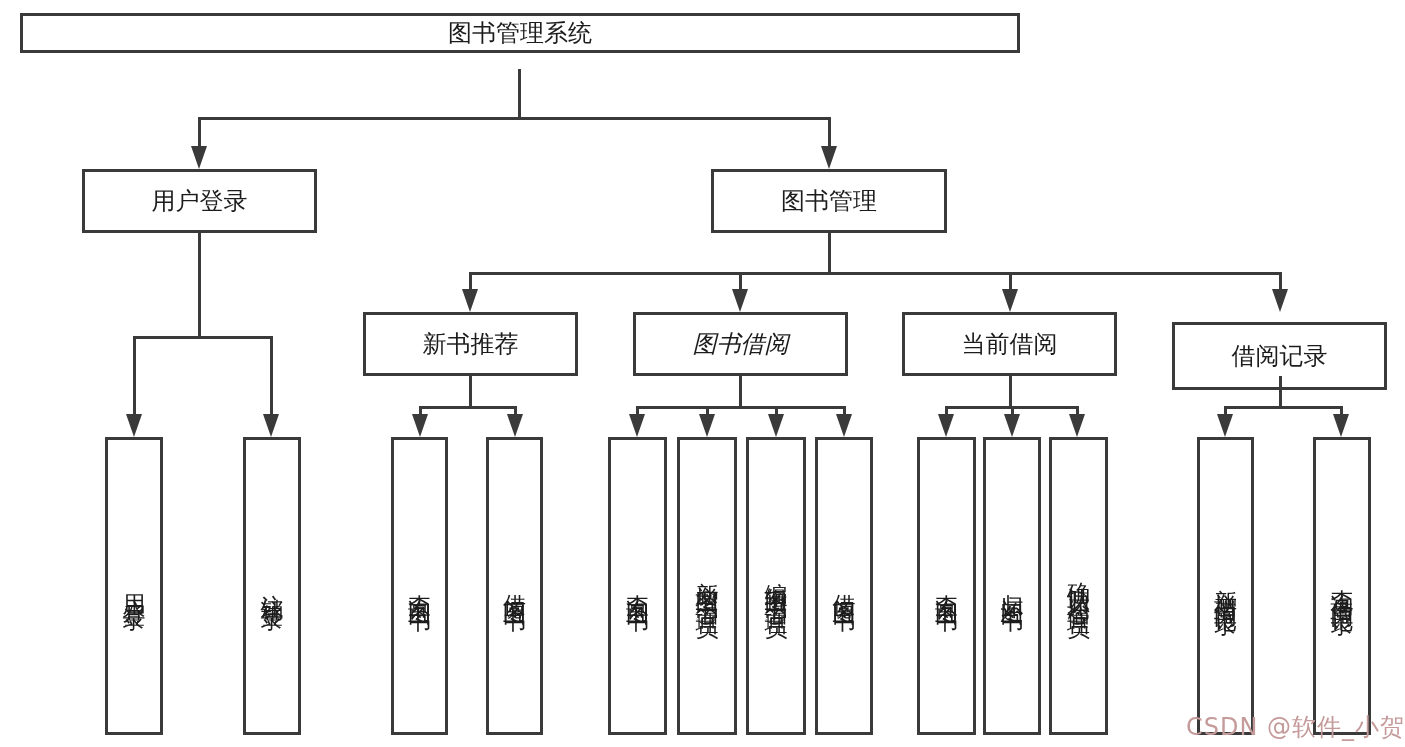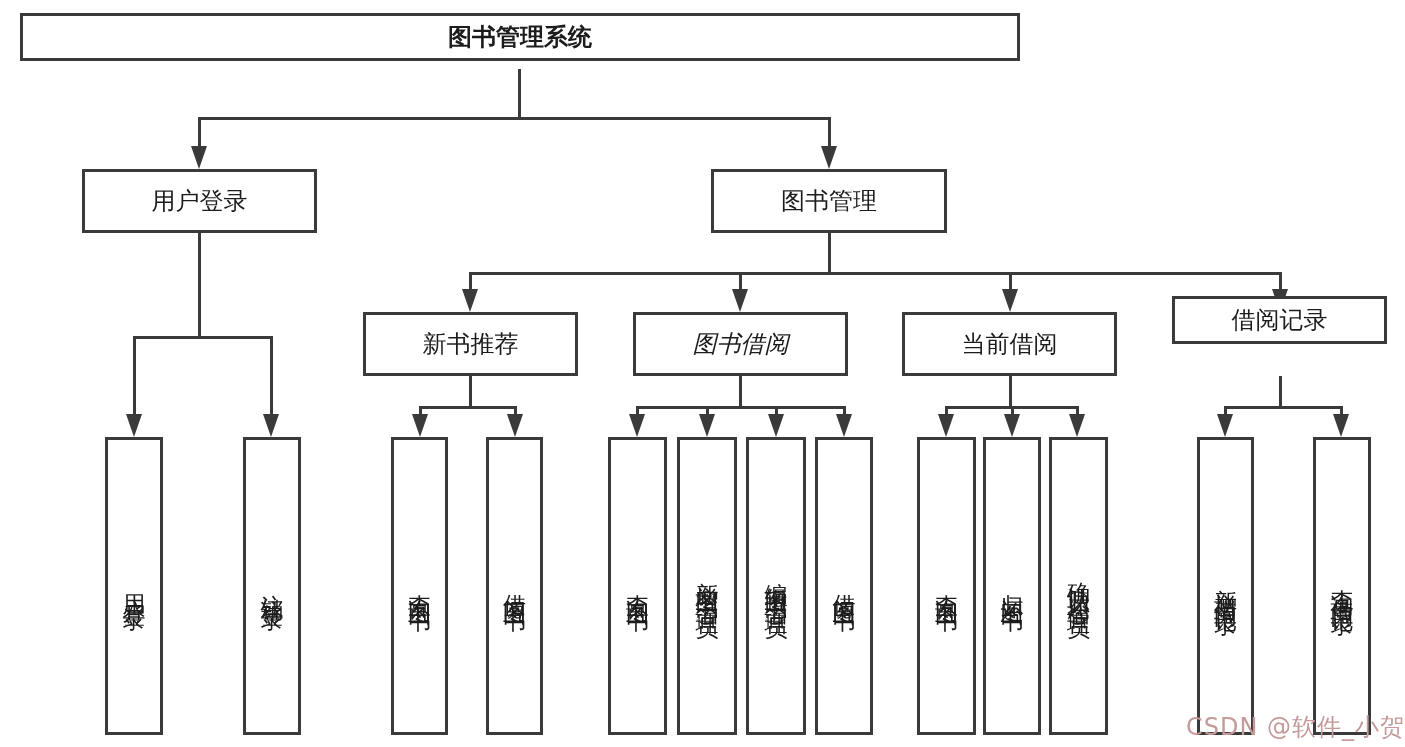--- a/index.html
+++ b/index.html
@@ -47,21 +47,21 @@
     letter-spacing:1px;
     z-index:5;
     white-space:nowrap;
   }
 </style>
 </head>
 <body>
 
 <div id="canvas">
 
-  <div class="box" style="left:20px; top:13px; width:1000px; height:48px;font-weight:bold;">
+  <div class="box" style="left:20px; top:13px; width:1000px; height:40px;">
     <span>图书管理系统</span>
   </div>
 
   <div class="v-line" style="left:518px; top:69px;  height:48px;"></div>
   <div class="h-line" style="left:198px; top:117px; width:632px;"></div>
   <div class="v-line" style="left:198px; top:117px; height:34px;"></div>
   <div class="v-line" style="left:828px; top:117px; height:34px;"></div>
   <div class="arrow" style="left:191px; top:146px;"></div>
   <div class="arrow" style="left:821px; top:146px;"></div>
 
@@ -92,21 +92,21 @@
 
   <div class="box" style="left:363px;  top:312px; width:215px; height:64px;">
     <span>新书推荐</span>
   </div>
   <div class="box" style="left:633px;  top:312px; width:215px; height:64px;font-style:italic;">
     <span>图书借阅</span>
   </div>
   <div class="box" style="left:902px;  top:312px; width:215px; height:64px;">
     <span>当前借阅</span>
   </div>
-  <div class="box" style="left:1172px; top:296px; width:215px; height:48px;text-align:center;">
+  <div class="box" style="left:1172px; top:322px; width:215px; height:68px;text-align:center;">
     <span>借阅记录</span>
   </div>
 
   <div class="v-line" style="left:469px; top:376px; height:30px;"></div>
   <div class="h-line" style="left:419px; top:406px; width:97px;"></div>
   <div class="v-line" style="left:419px; top:406px; height:12px;"></div>
   <div class="v-line" style="left:514px; top:406px; height:12px;"></div>
   <div class="arrow" style="left:412px; top:414px;"></div>
   <div class="arrow" style="left:507px; top:414px;"></div>
 

